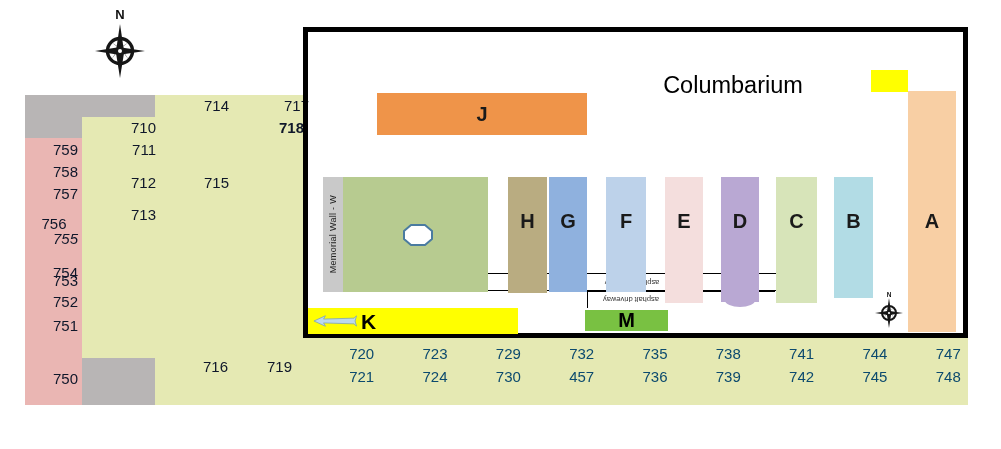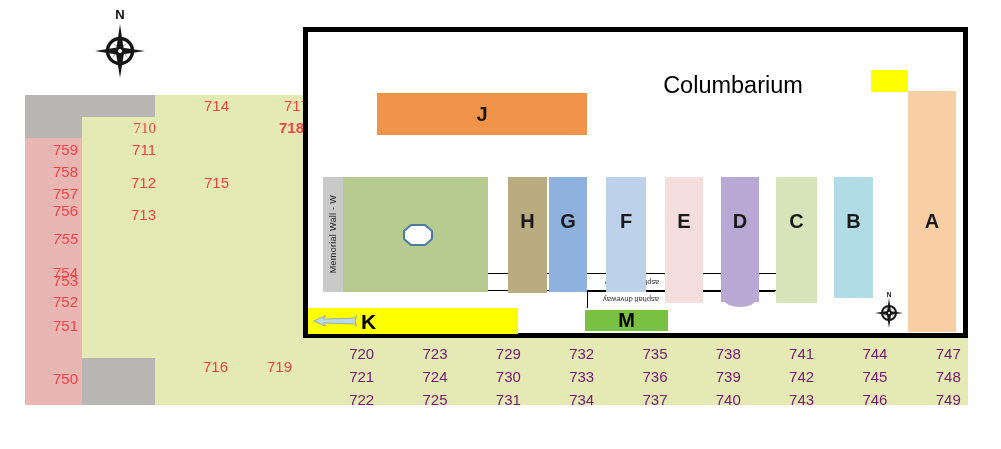--- a/index.html
+++ b/index.html
@@ -6,21 +6,21 @@
   body{
     position:relative;width:1001px;height:449px;background:#ffffff;
     font-family:"Liberation Sans", sans-serif;overflow:hidden;color:#1a1a1a;
   }
   .abs{position:absolute;}
   
   .area{position:absolute;}
   
   .plot{
     position:absolute;width:45px;text-align:right;
-    font-size:15px;font-weight:500;color:#ef4444;line-height:18px;
+    font-size:15px;font-weight:500;color:#0f172a;line-height:18px;
   }
   .pinkplot{left:30px;width:48px;}
   
   .box-outline{
     position:absolute;left:303px;top:27px;width:665px;height:311px;
     border:5px solid #000;box-sizing:border-box;background:transparent;z-index:1;
   }
   .title{
     position:absolute;left:650px;top:72px;width:166px;text-align:center;
     font-size:23.5px;font-weight:400;color:#000;z-index:2;
@@ -68,48 +68,48 @@
   .k-note{font-size:12.5px;font-weight:700;color:#000;white-space:nowrap;}
   .m-box{position:absolute;left:585px;top:310px;width:83px;height:21px;z-index:3;
     display:flex;align-items:center;justify-content:center;
     font-size:20px;font-weight:700;color:#000;}
   
   .compass-big{position:absolute;left:92px;top:6px;z-index:2;}
   .compass-small{position:absolute;left:874px;top:290px;z-index:3;}
   
   .grid{position:absolute;left:325px;top:345px;width:660px;z-index:2;}
   .grid-row{display:flex;height:23px;}
-  .grid-cell{flex:1;text-align:center;font-size:15px;font-weight:500;color:#701a75;line-height:18px;}
+  .grid-cell{flex:1;text-align:center;font-size:15px;font-weight:500;color:#0c4a6e;line-height:18px;}
 </style>
 </head>
 <body>
 
 <div class="area" style="left: 25px; top: 95px; width: 130px; height: 22px; background-color: rgb(184, 181, 181);"></div>
 <div class="area" style="left: 25px; top: 117px; width: 57px; height: 21px; background-color: rgb(184, 181, 181);"></div>
 <div class="area" style="left: 25px; top: 138px; width: 57px; height: 267px; background-color: rgb(234, 182, 179);"></div>
 <div class="area" style="left: 82px; top: 117px; width: 221px; height: 288px; background-color: rgb(229, 233, 179);"></div>
 <div class="area" style="left: 155px; top: 95px; width: 148px; height: 22px; background-color: rgb(229, 233, 179);"></div>
 <div class="area" style="left: 303px; top: 338px; width: 665px; height: 67px; background-color: rgb(229, 233, 179);"></div>
 <div class="area" style="left: 82px; top: 358px; width: 73px; height: 47px; z-index: 2; background-color: rgb(184, 181, 181);"></div>
 
 <span class="plot" style="left:184px;top:97px;">714</span>
 <span class="plot" style="left:264px;top:97px;">717</span>
-<span class="plot" style="left:111px;top:119px;font-family:Liberation Serif, serif;">710</span>
+<span class="plot" style="left:111px;top:119px;">710</span>
 <span class="plot" style="left:259px;top:119px;font-weight:bold;">718</span>
 <span class="plot" style="left:111px;top:141px;">711</span>
 <span class="plot" style="left:111px;top:174px;">712</span>
 <span class="plot" style="left:184px;top:174px;">715</span>
 <span class="plot" style="left:111px;top:206px;">713</span>
 <span class="plot" style="left:183px;top:358px;z-index:3;">716</span>
 <span class="plot" style="left:257px;top:358px;z-index:3;text-align:center;">719</span>
 
 <span class="plot pinkplot" style="top:141px;">759</span>
 <span class="plot pinkplot" style="top:163px;">758</span>
 <span class="plot pinkplot" style="top:185px;">757</span>
-<span class="plot pinkplot" style="top:202px;">756</span>
+<span class="plot pinkplot" style="top:215px;text-align:center;">756</span>
 <span class="plot pinkplot" style="top:230px;font-style:italic;">755</span>
 <span class="plot pinkplot" style="top:264px;">754</span>
 <span class="plot pinkplot" style="top:272px;">753</span>
 <span class="plot pinkplot" style="top:293px;">752</span>
 <span class="plot pinkplot" style="top:317px;">751</span>
 <span class="plot pinkplot" style="top:370px;z-index:3;">750</span>
 
 <svg class="compass-big" width="56" height="76" viewBox="0 0 56 76">
   <text x="28" y="13" text-anchor="middle" font-size="13" font-weight="bold" fill="#111">N</text>
   <g transform="translate(28,45)" stroke="none" fill="#161616">
@@ -210,31 +210,20 @@
       <span class="grid-cell">735</span>
       <span class="grid-cell">738</span>
       <span class="grid-cell">741</span>
       <span class="grid-cell">744</span>
       <span class="grid-cell">747</span>
     </div>
     <div class="grid-row">
       <span class="grid-cell">721</span>
       <span class="grid-cell">724</span>
       <span class="grid-cell">730</span>
-      <span class="grid-cell">733</span>
+      <span class="grid-cell">457</span>
       <span class="grid-cell">736</span>
       <span class="grid-cell">739</span>
       <span class="grid-cell">742</span>
       <span class="grid-cell">745</span>
       <span class="grid-cell">748</span>
     </div>
-    <div class="grid-row">
-      <span class="grid-cell">722</span>
-      <span class="grid-cell">725</span>
-      <span class="grid-cell">731</span>
-      <span class="grid-cell">734</span>
-      <span class="grid-cell">737</span>
-      <span class="grid-cell">740</span>
-      <span class="grid-cell">743</span>
-      <span class="grid-cell">746</span>
-      <span class="grid-cell">749</span>
-    </div>
   </div>
 
 </body></html>

